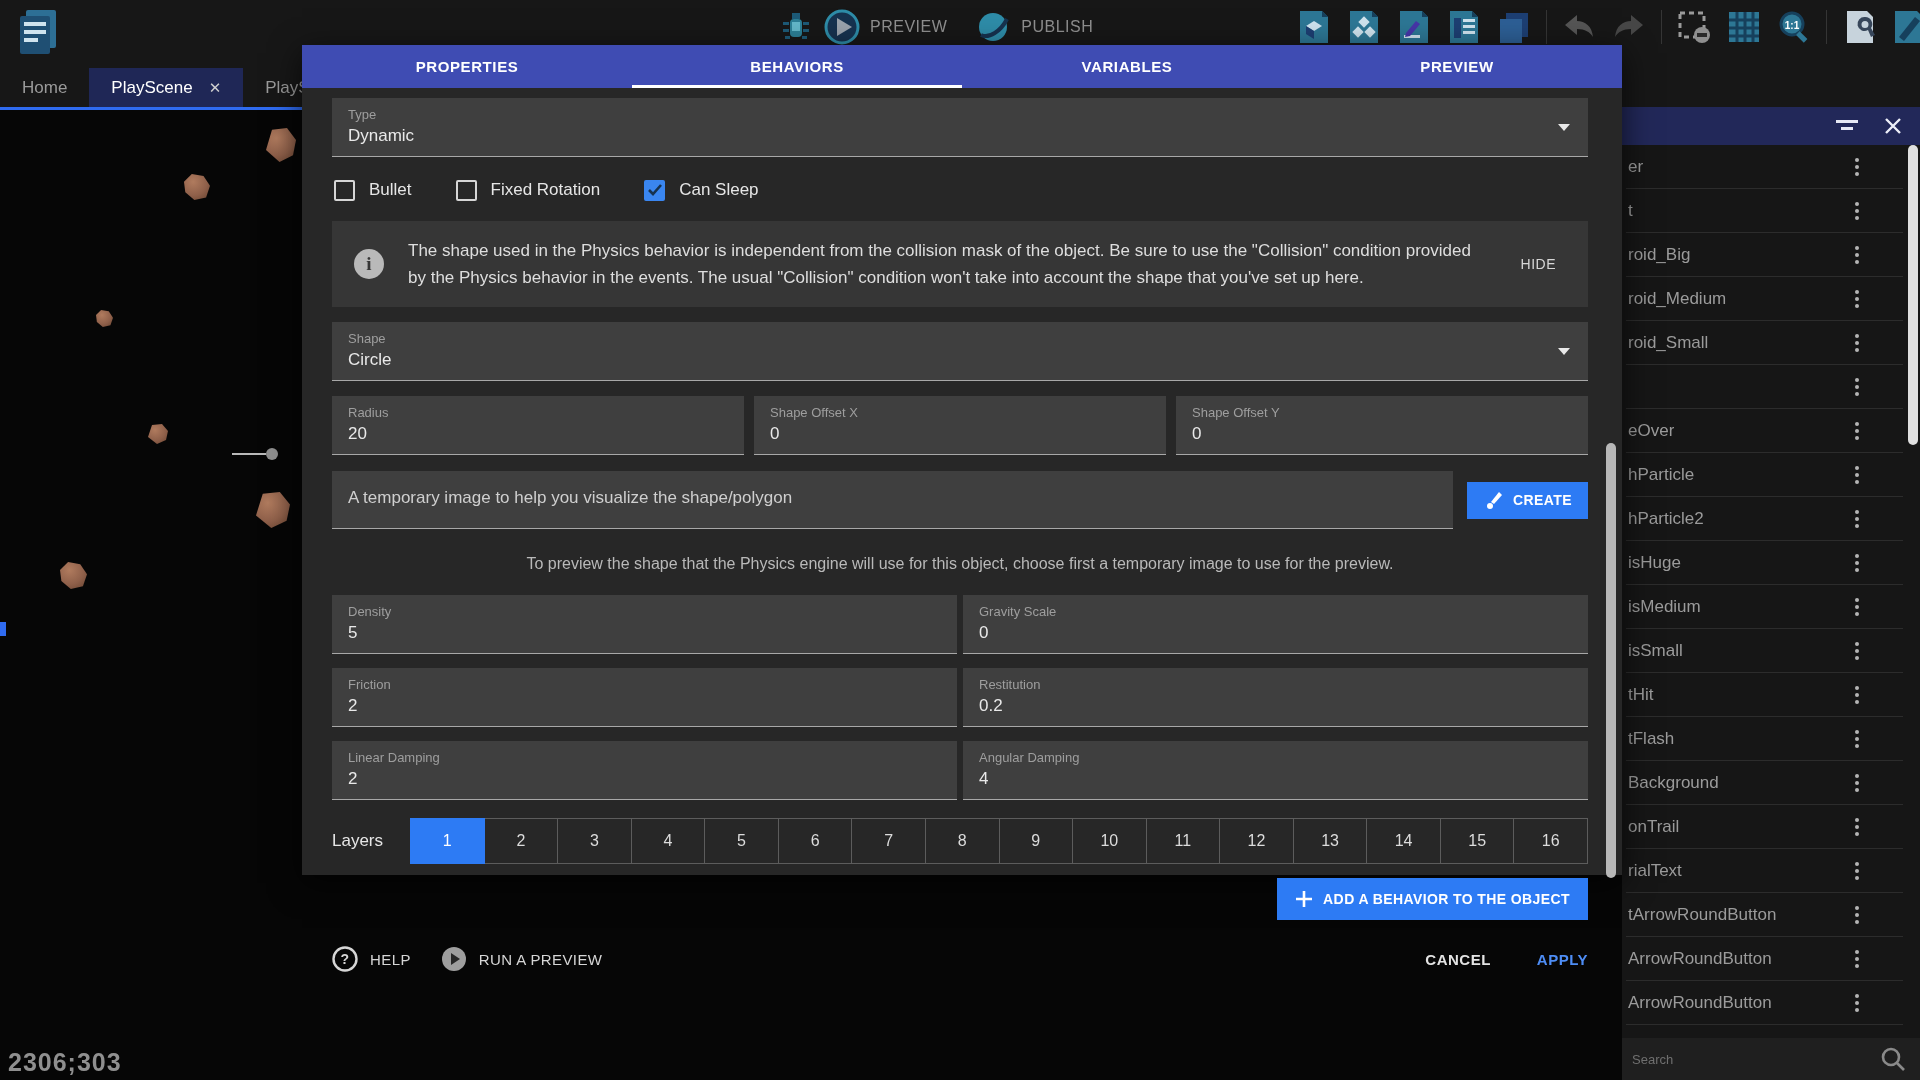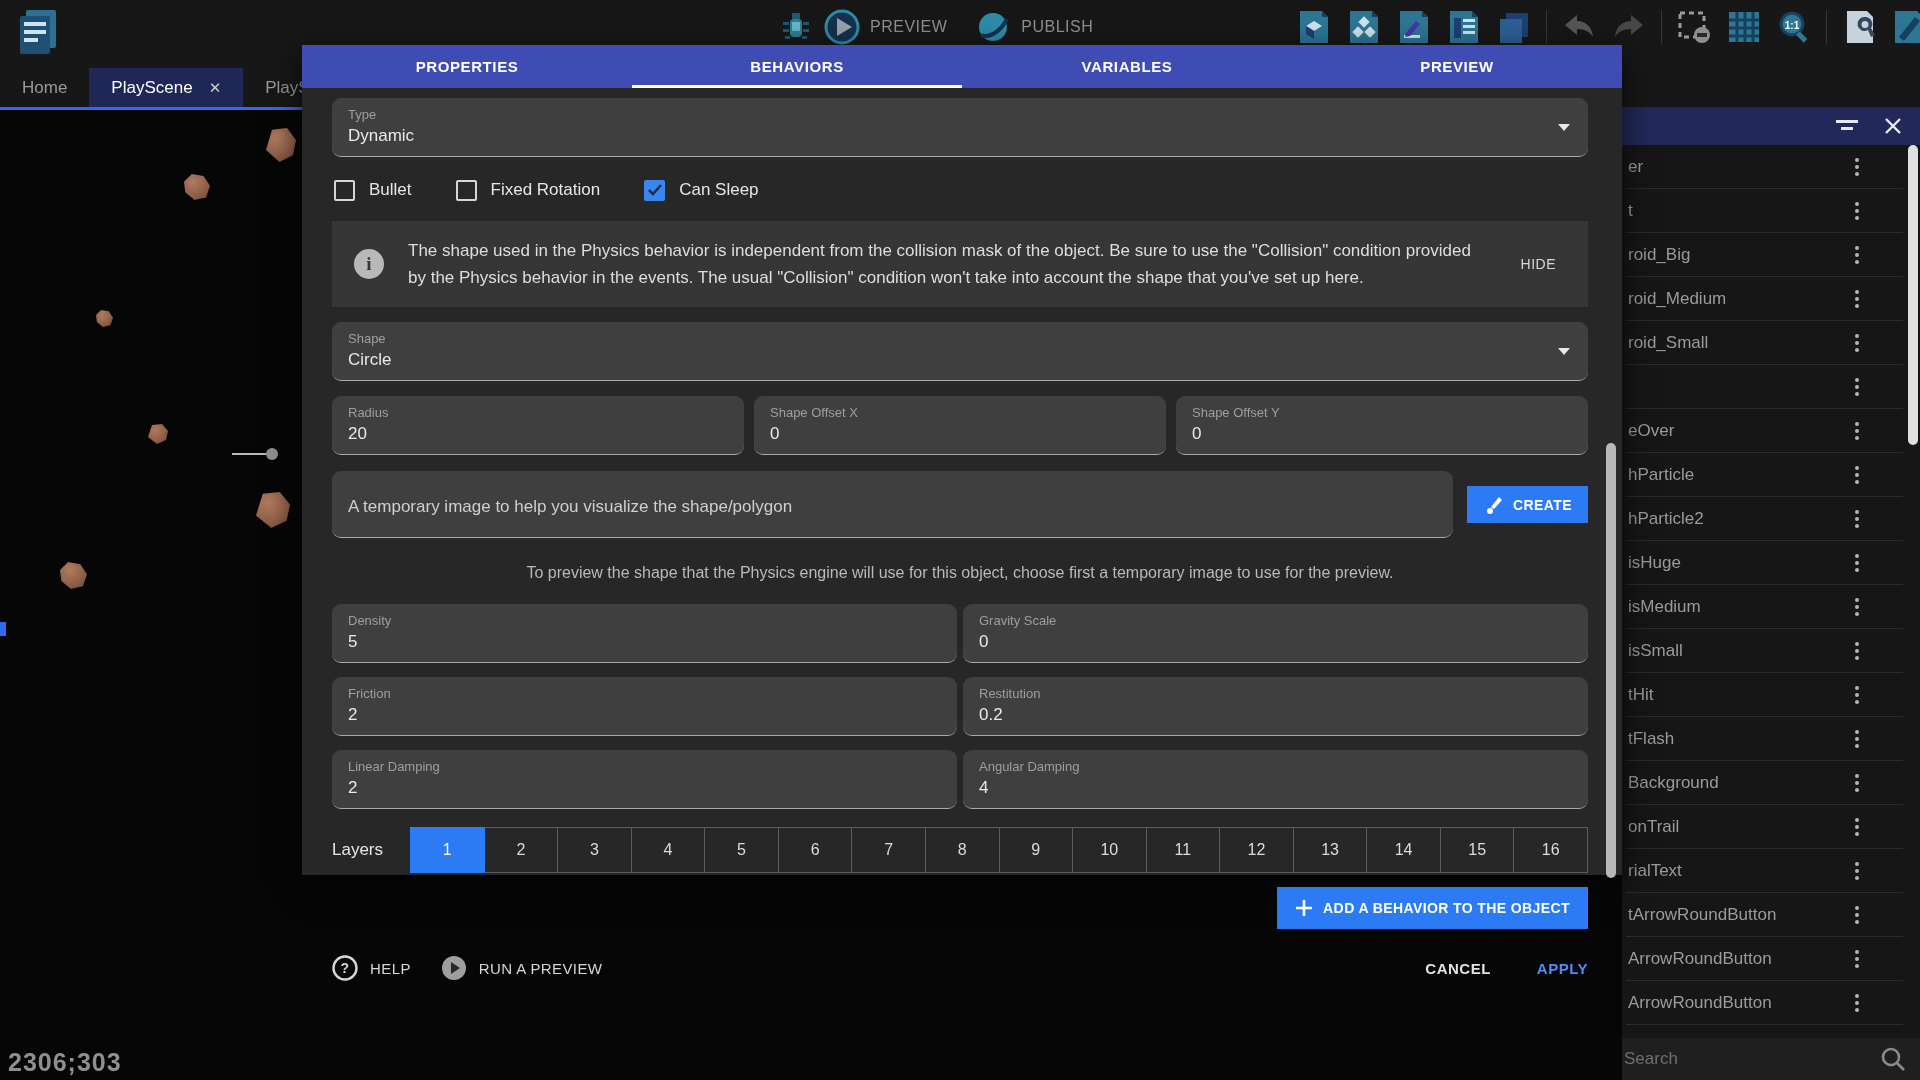--- a/index.html
+++ b/index.html
@@ -33,33 +33,33 @@
 
   
   .sidebar { position:absolute; left:1622px; top:107px; width:298px; height:973px; background:#161616; }
   .sb-header { position:absolute; left:0; top:0; width:298px; height:38px; background:#222859; display:flex; align-items:center; justify-content:flex-end; gap:26px; padding-right:18px; }
   .sb-list { position:absolute; left:4px; top:38px; width:277px; }
   .sb-row { height:44px; display:flex; align-items:center; border-bottom:1px solid #2c2c2c; position:relative; }
   .sb-row .lbl { color:#9b9b9b; font-size:17px; padding-left:2px; overflow:hidden; white-space:nowrap; }
   .dots { position:absolute; right:44px; top:50%; margin-top:-9px; width:4px; height:4px; border-radius:50%; background:#b5b5b5;
           box-shadow:0 7px 0 #b5b5b5, 0 14px 0 #b5b5b5; }
   .sb-search { position:absolute; left:0; top:931px; width:298px; height:42px; background:#1f1f1f; display:flex; align-items:center; }
-  .sb-search input { flex:1; background:transparent; border:none; outline:none; color:#86efac; font-size:17px; padding-left:2px; font-family:"Liberation Sans",sans-serif; }
+  .sb-search input { flex:1; background:transparent; border:none; outline:none; color:#86efac; font-size:13px; padding-left:10px; font-family:"Liberation Sans",sans-serif; }
   .sb-search input::placeholder { color:#6f6f6f; }
   .sb-scroll { position:absolute; right:2px; top:38px; width:10px; height:300px; background:#e0e0e0; border-radius:5px; }
 
   
   .dialog { position:absolute; left:302px; top:45px; width:1320px; height:830px; background:#272727; box-shadow:0 8px 30px rgba(0,0,0,.65); }
   .dlg-tabs { display:flex; height:43px; background:#3f4cb3; }
   .dtab { flex:1; display:flex; align-items:center; justify-content:center; color:#ffffff; font-size:15px; font-weight:bold; letter-spacing:.6px; position:relative; }
   .dtab.active::after { content:""; position:absolute; left:0; bottom:0; width:100%; height:3px; background:#ffffff; }
   .dlg-body { position:relative; padding:10px 34px 0 30px; height:955px; }
   .dlg-scroll { position:absolute; right:6px; top:355px; width:10px; height:435px; background:#b8b8b8; border-radius:5px; }
 
-  .field { background:#3f3f3f; border-bottom:1px solid #a8a8a8; padding:9px 16px 10px; position:relative;border-radius:9px; }
+  .field { background:#3f3f3f; border-bottom:1px solid #a8a8a8; padding:9px 16px 10px; position:relative; }
   .field .flabel { color:#9e9e9e; font-size:13px; }
   .field .fvalue { color:#e9e9e9; font-size:17px; margin-top:4px; }
   .caret { position:absolute; right:18px; top:50%; margin-top:-3px; width:0; height:0; border-left:6px solid transparent; border-right:6px solid transparent; border-top:7px solid #e9e9e9; }
 
   .cb-row { display:flex; align-items:center; gap:44px; margin:16px 0 6px 2px; height:34px; }
   .cb { display:flex; align-items:center; gap:14px; color:#e6e6e6; font-size:17px; }
   .cb .box { width:21px; height:21px; border:2px solid #d6d6d6; border-radius:2px; }
   .cb .box.checked { background:#3a86f0; border-color:#3a86f0; display:flex; align-items:center; justify-content:center; }
 
   .infobox { margin-top:14px; background:#363636; display:flex; align-items:center; padding:16px 22px; gap:24px; }
@@ -391,21 +391,21 @@
           <div class="flabel">Shape Offset X</div>
           <div class="fvalue">0</div>
         </div>
         <div class="field">
           <div class="flabel">Shape Offset Y</div>
           <div class="fvalue">0</div>
         </div>
       </div>
 
       <div class="temp-row">
-        <div class="field" style="padding-top:26px; padding-bottom:20px;">
+        <div class="field" style="padding-top:17px; padding-bottom:20px;">
           <div class="fvalue" style="margin-top:0; color:#cfcfcf;">A temporary image to help you visualize the shape/polygon</div>
         </div>
         <button class="btn-blue">
           <svg width="20" height="20" viewBox="0 0 20 20">
             <path d="M8 12 L16 2 L19 5 L11 14 Z" fill="#ffffff"></path>
             <path d="M7 13 a3 3 0 1 0 3 3 c0 -2 -1 -3 -3 -3 z" fill="#ffffff"></path>
           </svg>
           <span>CREATE</span>
         </button>
       </div>

